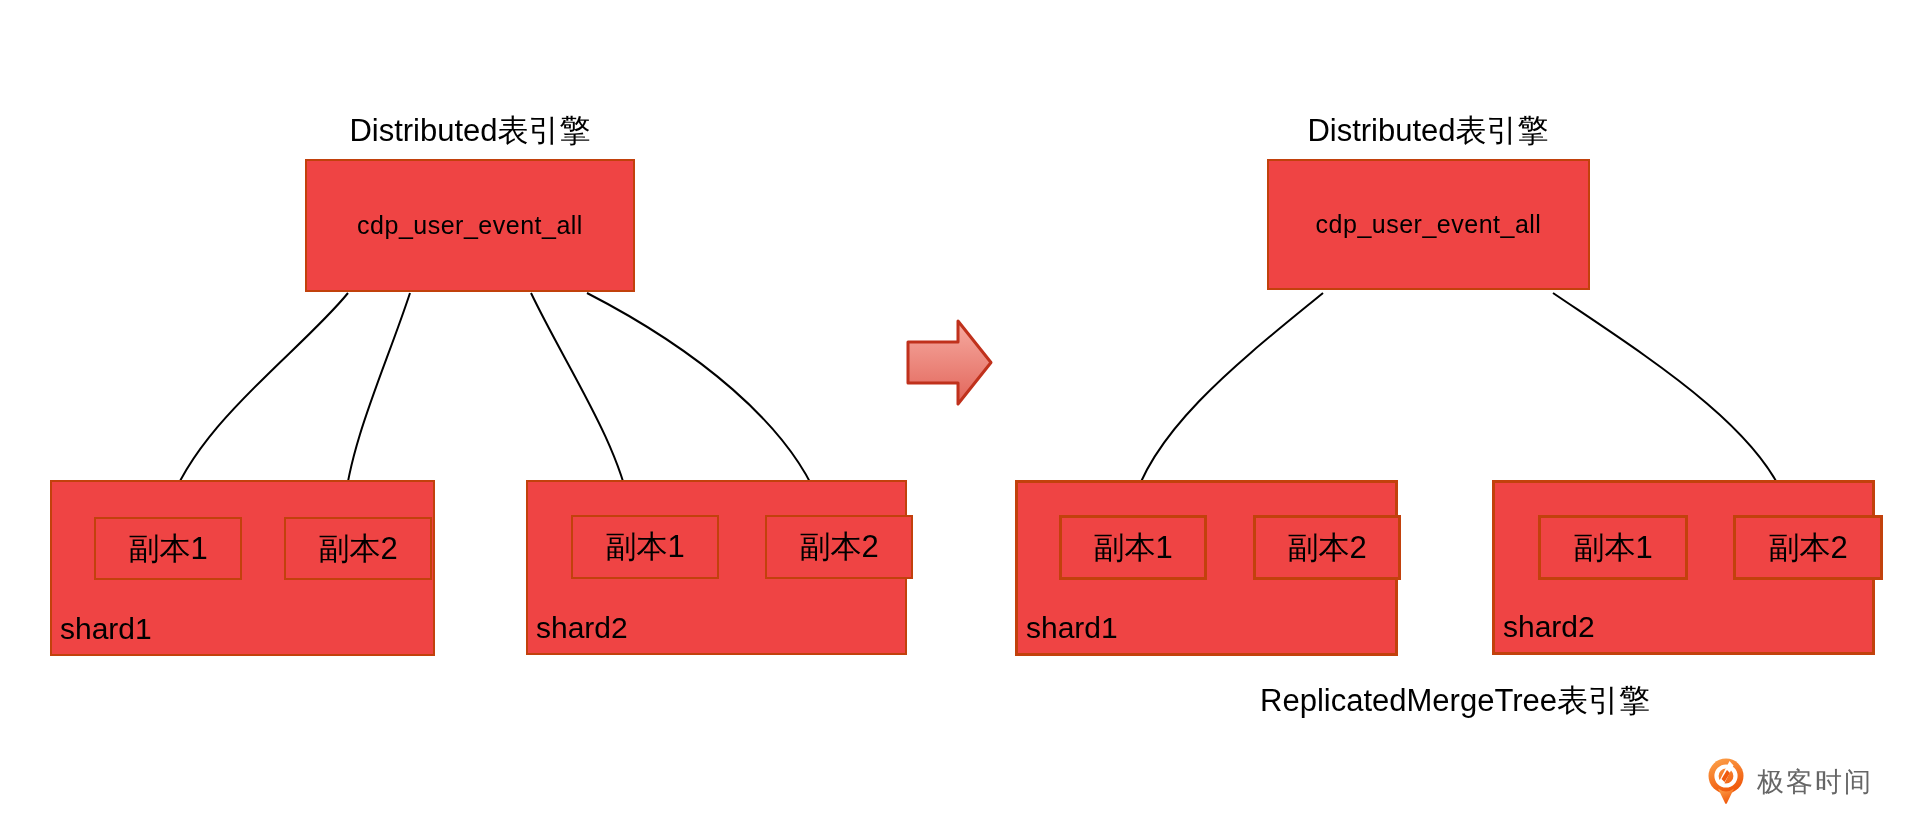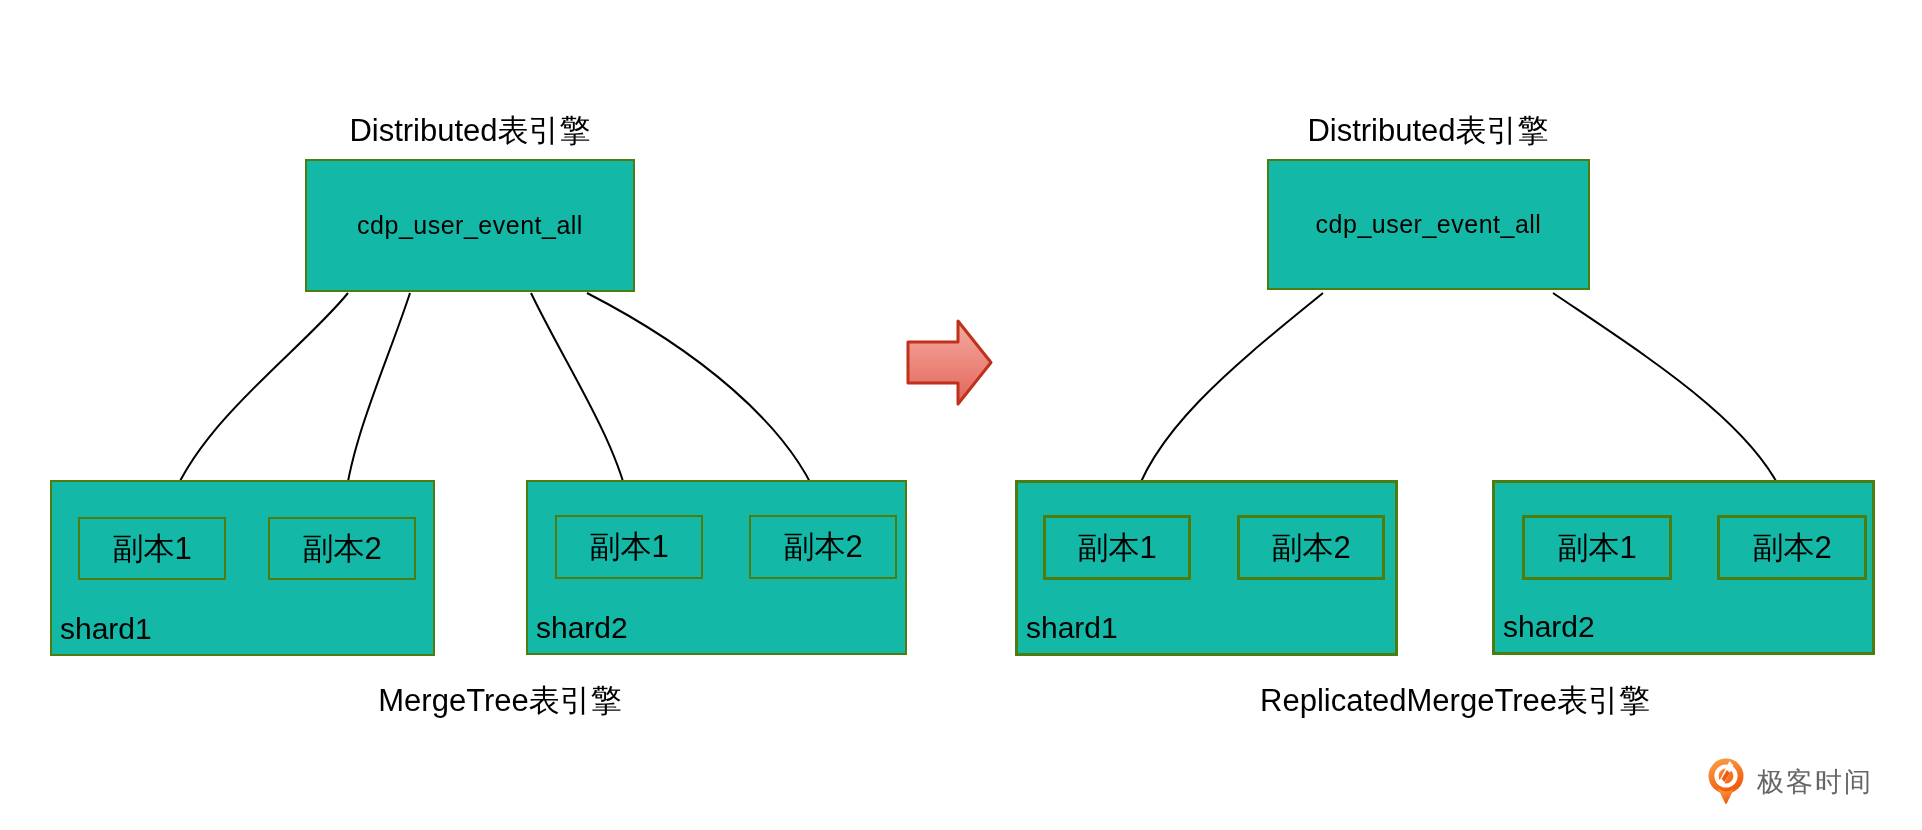--- a/index.html
+++ b/index.html
@@ -9,37 +9,38 @@
     width: 1922px;
     height: 826px;
     background: #ffffff;
     overflow: hidden;
     padding-left: 8px;
   }
   #arrows { position: absolute; left: 0; top: 0; pointer-events: none; }
   .box {
     position: absolute;
     box-sizing: border-box;
-    border: 2px solid #4d7c0f;
-    background: #14b8a6;
+    border: 2px solid #c2410c;
+    background: #ef4444;
     text-align: right;
   }
   .thick { border-width: 3px; }
   .table-box {
     display: flex;
     align-items: center;
     justify-content: center;
     font-size: 25px;
     letter-spacing: 0.5px;
   }
   .replica-box {
     display: flex;
     align-items: center;
     justify-content: center;
     font-size: 31px;
+    margin-left: 16px;
   }
   .shard-label {
     position: absolute;
     left: 8px;
     bottom: 8px;
     font-size: 30px;
   }
   .diagram-title {
     position: absolute;
     text-align: center;
@@ -123,21 +124,20 @@
   <div class="box" style="left:526px; top:480px; width:381px; height:175px;">
     <div class="box replica-box" style="left:27px; top:33px; width:148px; height:64px;">
       <span>副本1</span>
     </div>
     <div class="box replica-box" style="left:221px; top:33px; width:148px; height:64px;">
       <span>副本2</span>
     </div>
     <div class="shard-label">shard2</div>
   </div>
 
-  <div class="caption" style="left:300px; top:680px; width:400px;">MergeTree表引擎</div>
 
   <div class="diagram-title" style="left:1265px; top:110px; width:326px;">Distributed表引擎</div>
 
   <div class="box table-box" style="left:1267px; top:159px; width:323px; height:131px;">
     <span>cdp_user_event_all</span>
   </div>
 
   <div class="box thick" style="left:1015px; top:480px; width:383px; height:176px;">
     <div class="box thick replica-box" style="left:25px; top:32px; width:148px; height:65px;">
       <span>副本1</span>

